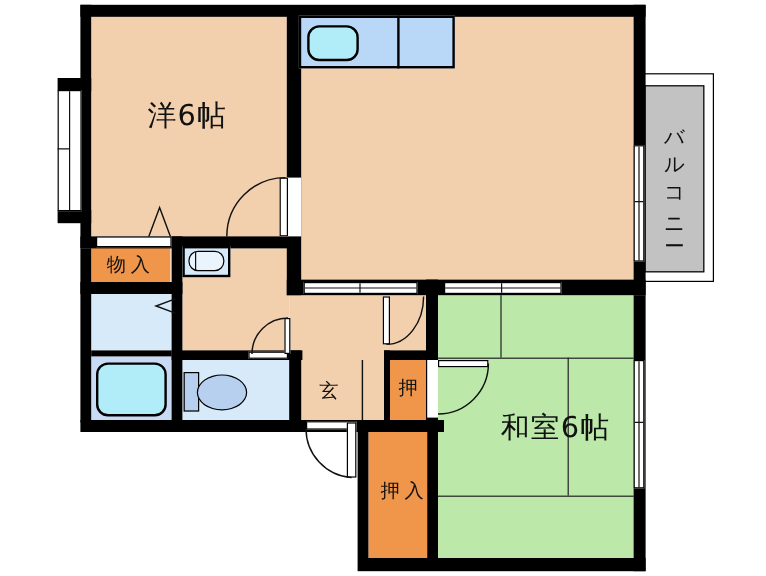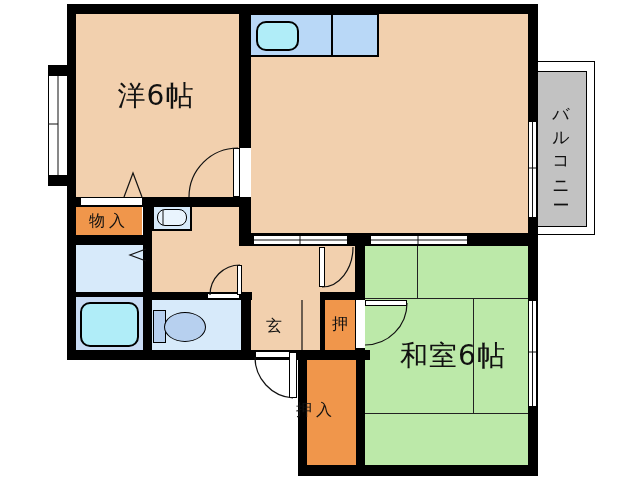--- a/index.html
+++ b/index.html
@@ -6,21 +6,21 @@
   #canvas{
     position:relative;width:638px;height:480px;background:#fff;overflow:hidden;
     font-family:"DejaVu Sans","Liberation Sans",sans-serif;color:#111;
   }
   .abs{position:absolute;}
   .room{position:absolute;}
   .wall{position:absolute;background:var(--wall);}
   .opening{position:absolute;background:#fff;border:1px solid var(--wall);box-sizing:border-box;}
   .leaf{position:absolute;background:#fff;border:1px solid var(--wall);box-sizing:border-box;}
   .label{position:absolute;transform:translate(-50%,-50%);white-space:nowrap;color:#111;}
-  .label-big{font-size:28px;letter-spacing:1px;}
+  .label-big{font-size:24px;letter-spacing:1px;}
   .label-small{font-size:16px;}
   .room-peach{background:var(--room_peach);}
   .closet-orange{background:var(--closet_orange);}
   .tatami{background:var(--tatami_green);}
   .wet{background:var(--wet_blue);}
   .bath{background:var(--bath_blue);}
   .tline{position:absolute;background:#222;}
   svg.overlay{position:absolute;left:0;top:0;z-index:40;pointer-events:none;}
   .fixture{position:absolute;box-sizing:border-box;}
 </style>
@@ -111,19 +111,19 @@
     <path d="M58,76 L58,175 M48,124 L58,124" stroke="#111" stroke-width="1" fill="none"></path>
     <path d="M532.5,122 L532.5,217 M529,168 L536,168" stroke="#111" stroke-width="1" fill="none"></path>
     <path d="M532.5,301 L532.5,406 M529,352 L536,352" stroke="#111" stroke-width="1" fill="none"></path>
     <path d="M254,240 L347,240 M300,236 L300,244" stroke="#111" stroke-width="1" fill="none"></path>
     <path d="M371,240 L467,240 M418,236 L418,244" stroke="#111" stroke-width="1" fill="none"></path>
     <path d="M302,300 L302,350" stroke="#111" stroke-width="1.2" fill="none"></path>
     <path d="M163,210 L163,225" stroke="#111" stroke-width="1" fill="none"></path>
   </svg>
 
   <div class="label label-big" style="left:156px;top:96px;">洋6帖</div>
-  <div class="label label-big" style="left:453px;top:356px;">和室6帖</div>
+  <div class="label label-big" style="left:463px;top:356px;">和室6帖</div>
   <div class="label label-small" style="left:109px;top:221px;letter-spacing:4px;">物入</div>
   <div class="label label-small" style="left:274px;top:326px;">玄</div>
   <div class="label label-small" style="left:340px;top:324px;">押</div>
-  <div class="label label-small" style="left:316px;top:410px;letter-spacing:4px;">押入</div>
+  <div class="label label-small" style="left:337px;top:410px;letter-spacing:4px;">押入</div>
 
 </div>
 
 </body></html>

